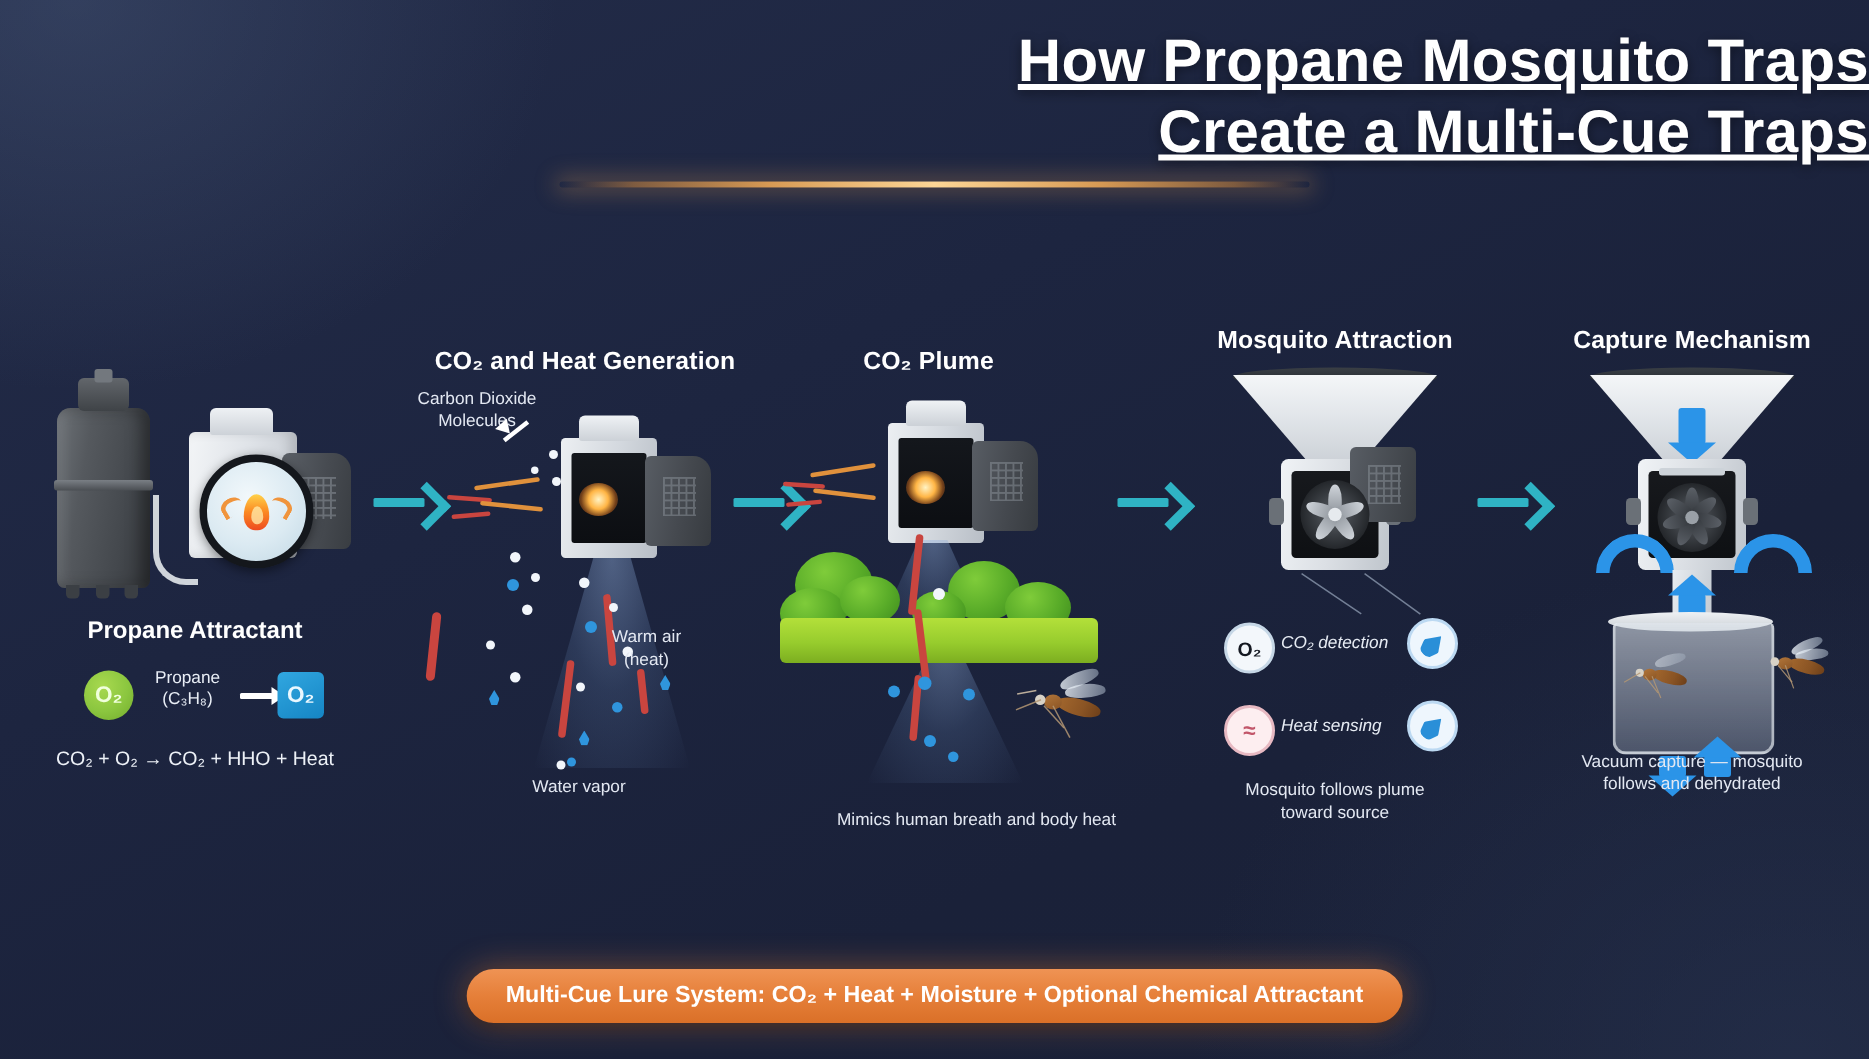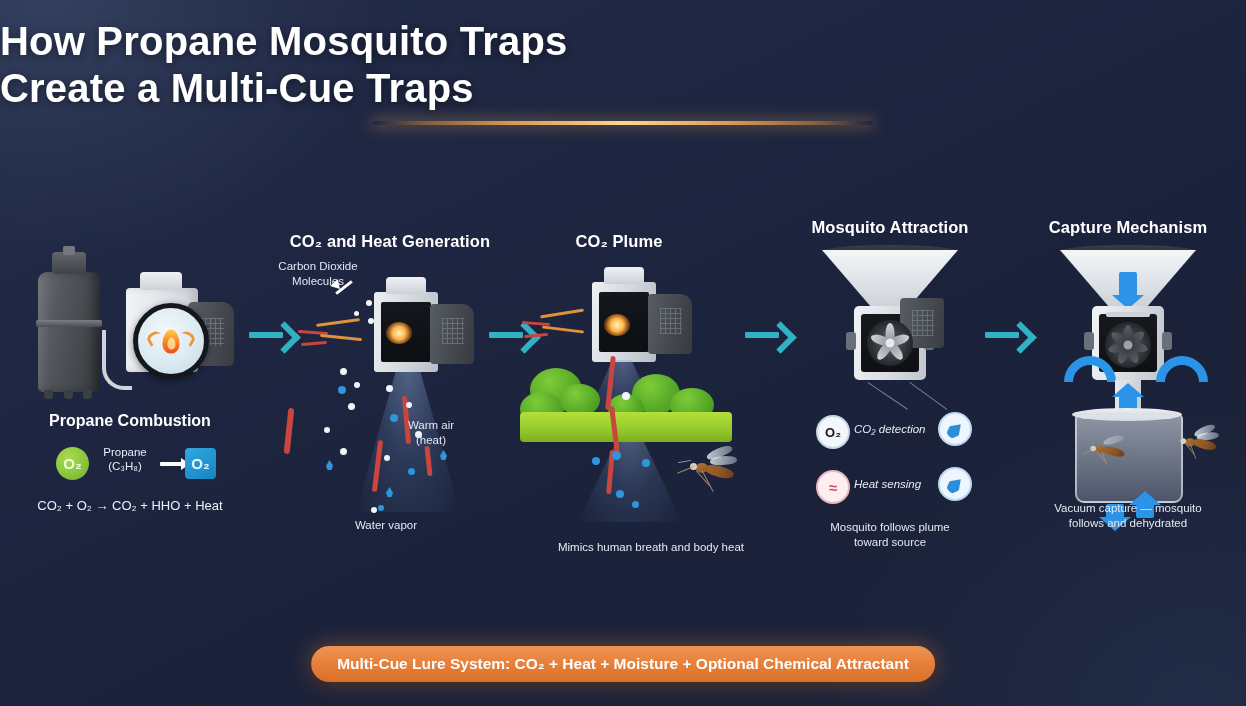--- a/index.html
+++ b/index.html
@@ -12,21 +12,21 @@
     width:1246px;height:706px;
     overflow:hidden;
     background:
       radial-gradient(ellipse 520px 420px at 4% 0%, rgba(75,92,125,.40) 0%, rgba(40,52,80,0) 62%),
       radial-gradient(ellipse 620px 520px at 96% 100%, rgba(40,52,82,.55) 0%, rgba(30,38,60,0) 65%),
       linear-gradient(155deg,#232c49 0%,#1d2540 38%,#1a2139 70%,#1b2238 100%);
     color:#fff;
   }
 
   
-  .title-wrap{position:absolute;left:0;right:0;top:18px;text-align:left;}
+  .title-wrap{position:absolute;left:0;right:0;top:18px;text-align:right;text-decoration:underline;}
   .title-line{
     font-size:40px;font-weight:bold;letter-spacing:.2px;line-height:47px;
     color:#ffffff;text-shadow:0 2px 8px rgba(0,0,0,.45);
   }
   .title-rule{
     position:absolute;left:50%;transform:translateX(-50%);
     top:121px;width:500px;height:4px;border-radius:3px;
     background:linear-gradient(90deg,
        rgba(200,130,60,0) 0%,
        rgba(205,135,62,.55) 10%,
@@ -259,21 +259,21 @@
         <div class="cap2"></div>
         <div class="tank2"></div>
         <div class="grill"></div>
     </div>
     <div class="flamedial" style="left:123px;top:303px">
       <div class="cw"></div>
         <div class="ccw"></div>
         <div class="fl"></div>
     </div>
 
-    <div class="subhead" style="top:412px">Propane Combustion</div>
+    <div class="subhead" style="top:412px">Propane Attractant</div>
 
     <div class="chem-o2-green" style="left:46px;top:447px">O₂</div>
     <div class="chem-name" style="left:84px;top:445px;width:62px">
       <div>Propane</div>
       <div>(C₃H₈)</div>
     </div>
     <div class="chem-arrow" style="left:150px;top:462px"></div>
     <div class="chem-o2-blue" style="left:175px;top:448px">O₂</div>
 
     <div class="equation" style="top:498px">CO₂ + O₂ → CO₂ + HHO + Heat</div>

